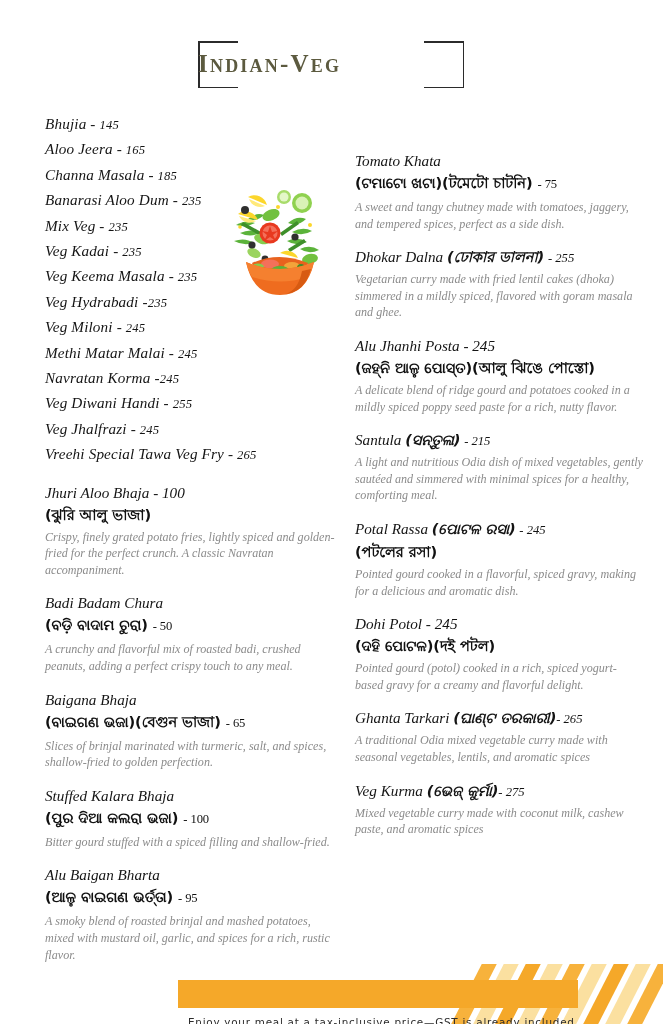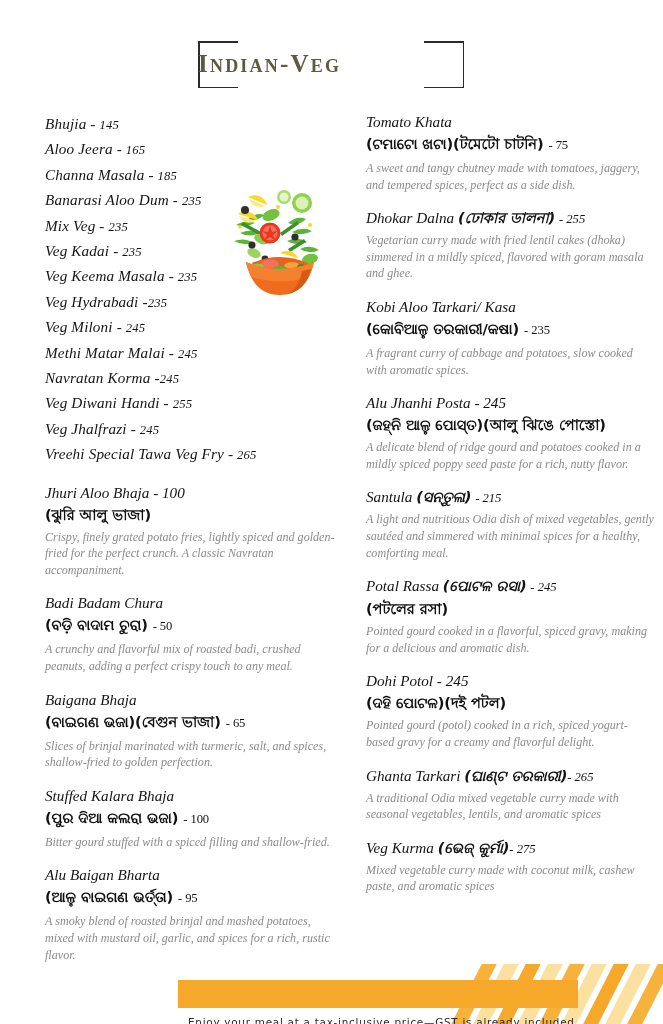--- a/index.html
+++ b/index.html
@@ -60,21 +60,21 @@
     position: absolute;
     top: 112px;
     left: 0;
     width: 663px;
   }
   .col {
     position: absolute;
     top: 0;
   }
   .col-left { left: 45px; width: 290px; }
-  .col-right { left: 366px; width: 288px; }
+  .col-right { left: 355px; width: 288px; margin-top: 39px; }
 
   
   .price-line {
     font-style: italic;
     font-size: 15.2px;
     line-height: 23.4px;
     color: #141414;
     white-space: nowrap;
     letter-spacing: 0.15px;
   }
@@ -321,25 +321,20 @@
       <div class="dish-name">Tomato Khata</div>
       <div class="dish-native"><span>(ଟମାଟୋ ଖଟା)(টমেটো চাটনি)</span> <span class="num">- 75</span></div>
       <div class="dish-desc">A sweet and tangy chutney made with tomatoes, jaggery, and tempered spices, perfect as a side dish.</div>
     </div>
 
     <div class="dish">
       <div class="dish-name"><span>Dhokar Dalna</span> <span class="inline-native">(ঢোকার ডালনা)</span> <span class="num">- 255</span></div>
       <div class="dish-desc">Vegetarian curry made with fried lentil cakes (dhoka) simmered in a mildly spiced, flavored with goram masala and ghee.</div>
     </div>
 
-    <div class="dish">
-      <div class="dish-name">Kobi Aloo Tarkari/ Kasa</div>
-      <div class="dish-native"><span>(କୋବିଆଳୁ ତରକାରୀ/କଷା)</span> <span class="num">- 235</span></div>
-      <div class="dish-desc">A fragrant curry of cabbage and potatoes, slow cooked with aromatic spices.</div>
-    </div>
 
     <div class="dish">
       <div class="dish-name">Alu Jhanhi Posta - 245</div>
       <div class="dish-native">(ଜହ୍ନି ଆଳୁ ପୋସ୍ତ)(আলু ঝিঙে পোস্তো)</div>
       <div class="dish-desc">A delicate blend of ridge gourd and potatoes cooked in a mildly spiced poppy seed paste for a rich, nutty flavor.</div>
     </div>
 
     <div class="dish">
       <div class="dish-name"><span>Santula</span> <span class="inline-native">(ସନ୍ତୁଳା)</span> <span class="num">- 215</span></div>
       <div class="dish-desc">A light and nutritious Odia dish of mixed vegetables, gently sautéed and simmered with minimal spices for a healthy, comforting meal.</div>

